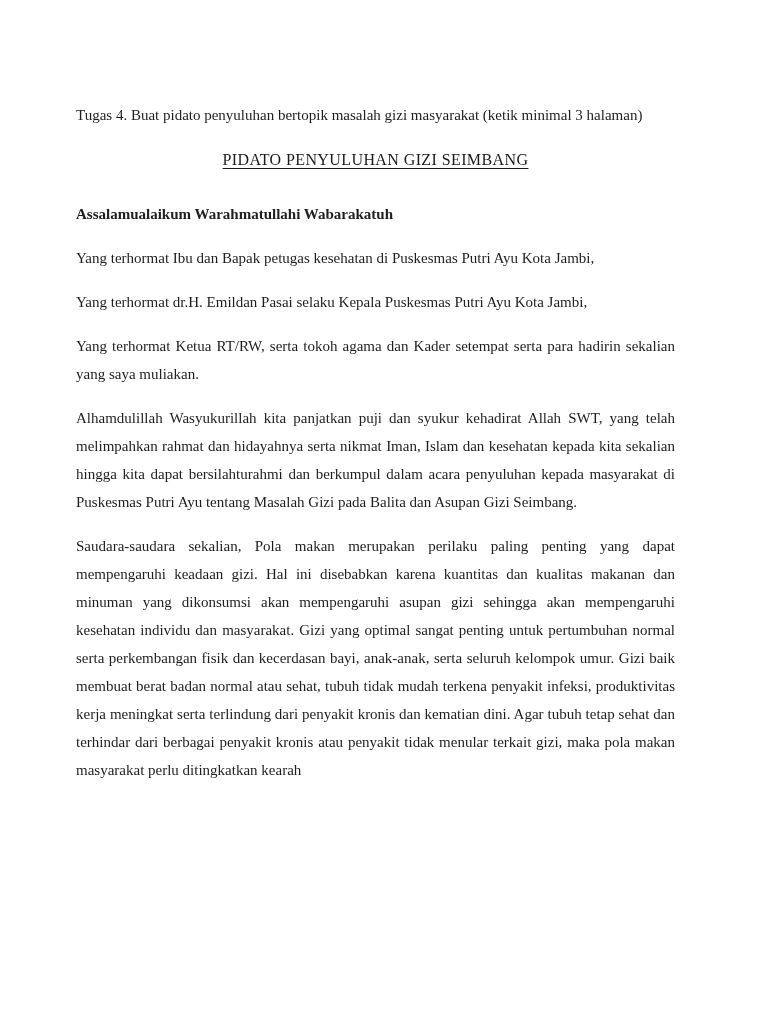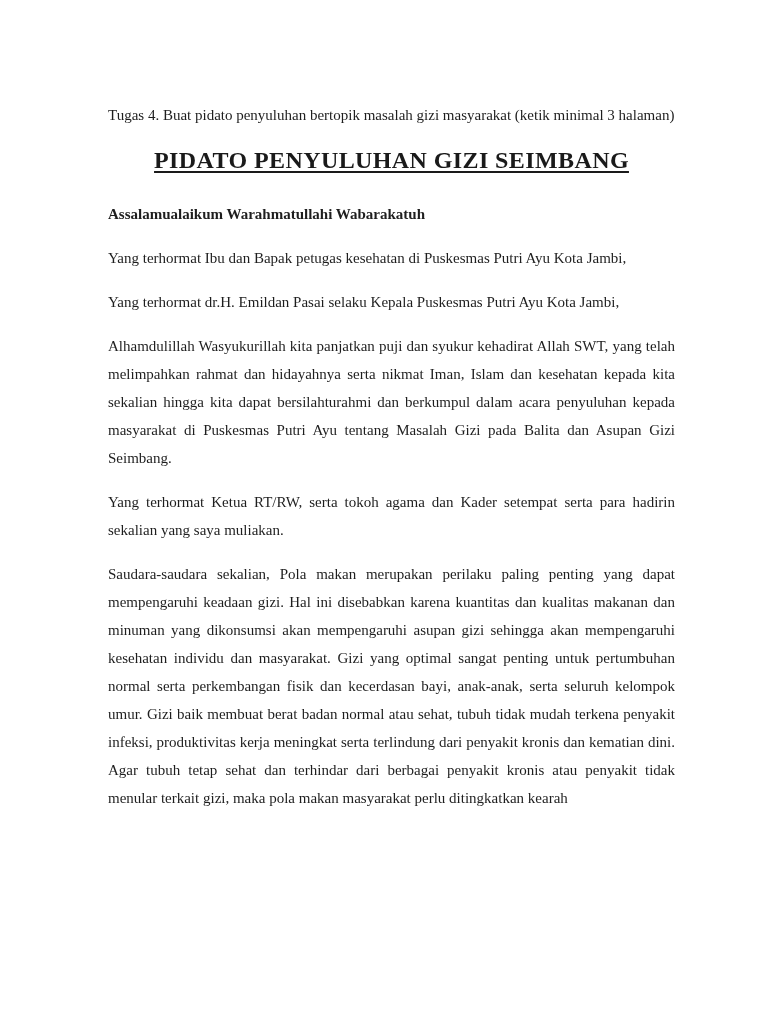--- a/index.html
+++ b/index.html
@@ -10,37 +10,37 @@
   body {
     width: 768px;
     height: 1024px;
     overflow: hidden;
   }
   .page {
     box-sizing: border-box;
     width: 768px;
     height: 1024px;
     background: #ffffff;
-    padding: 101px 93px 0 108px;
+    padding: 101px 93px 0 76px;
     font-family: "Liberation Serif", "DejaVu Serif", serif;
     font-size: 15px;
     line-height: 28px;
     color: #1e1e1e;
   }
   .para {
     margin: 0 0 16px 0;
     text-align: justify;
     text-justify: inter-word;
   }
   .doc-title {
     margin: 15px 0 25px 0;
     text-align: center;
-    font-size: 24px;
+    font-size: 16px;
     line-height: 30px;
-    font-weight: 700;
+    font-weight: 400;
     letter-spacing: 0.4px;
     text-decoration: underline;
     text-underline-offset: 3px;
     color: #1a1a1a;
   }
   .bold {
     font-weight: 700;
   }
 </style>
 </head>
@@ -50,19 +50,19 @@
   <p class="para">Tugas 4. Buat pidato penyuluhan bertopik masalah gizi masyarakat (ketik minimal 3 halaman)</p>
 
   <h1 class="doc-title">PIDATO PENYULUHAN GIZI SEIMBANG</h1>
 
   <p class="para bold">Assalamualaikum Warahmatullahi Wabarakatuh</p>
 
   <p class="para">Yang terhormat Ibu dan Bapak petugas kesehatan di Puskesmas Putri Ayu Kota Jambi,</p>
 
   <p class="para">Yang terhormat dr.H. Emildan Pasai selaku Kepala Puskesmas Putri Ayu Kota Jambi,</p>
 
+  <p class="para">Yang terhormat Ketua RT/RW, serta tokoh agama dan Kader setempat serta para hadirin sekalian yang saya muliakan.</p>
+
   <p class="para">Alhamdulillah Wasyukurillah kita panjatkan puji dan syukur kehadirat Allah SWT, yang telah melimpahkan rahmat dan hidayahnya serta nikmat Iman, Islam dan kesehatan kepada kita sekalian hingga kita dapat bersilahturahmi dan berkumpul dalam acara penyuluhan kepada masyarakat di Puskesmas Putri Ayu tentang Masalah Gizi pada Balita dan Asupan Gizi Seimbang.</p>
-
-  <p class="para">Yang terhormat Ketua RT/RW, serta tokoh agama dan Kader setempat serta para hadirin sekalian yang saya muliakan.</p>
 
 
   <p class="para">Saudara-saudara sekalian, Pola makan merupakan perilaku paling penting yang dapat mempengaruhi keadaan gizi. Hal ini disebabkan karena kuantitas dan kualitas makanan dan minuman yang dikonsumsi akan mempengaruhi asupan gizi sehingga akan mempengaruhi kesehatan individu dan masyarakat. Gizi yang optimal sangat penting untuk pertumbuhan normal serta perkembangan fisik dan kecerdasan bayi, anak-anak, serta seluruh kelompok umur. Gizi baik membuat berat badan normal atau sehat, tubuh tidak mudah terkena penyakit infeksi, produktivitas kerja meningkat serta terlindung dari penyakit kronis dan kematian dini. Agar tubuh tetap sehat dan terhindar dari berbagai penyakit kronis atau penyakit tidak menular terkait gizi, maka pola makan masyarakat perlu ditingkatkan kearah</p>
 </div>
 
 </body></html>

